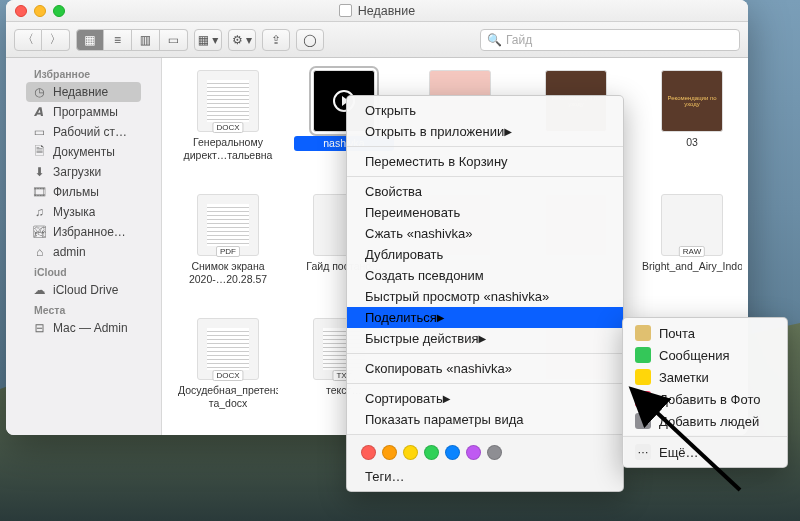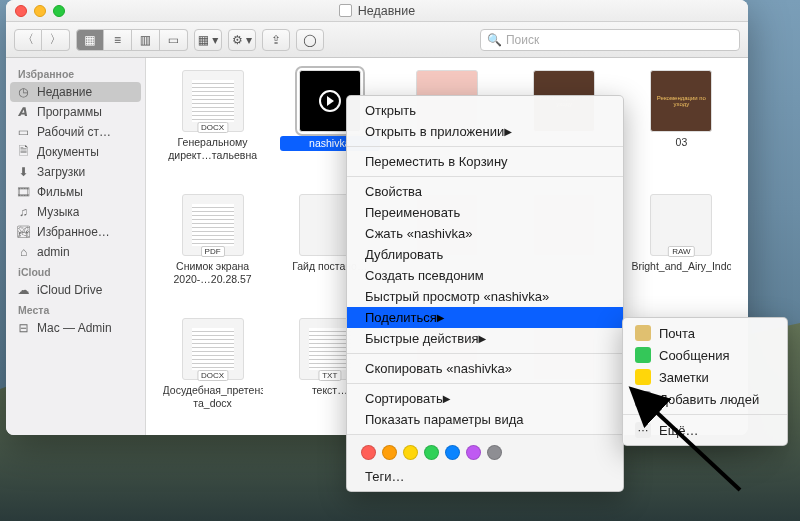--- a/index.html
+++ b/index.html
@@ -38,21 +38,21 @@
   .tb-group .tb-btn + .tb-btn { border-left: none; }
   .tb-btn.active { background: #888; color: #fff; }
   .tb-btn.single { border-radius: 4px; }
   .searchfield {
     height: 22px; flex: 1; max-width: 260px; margin-left: auto;
     border: 1px solid #c8c8c8; border-radius: 4px; background: #fff;
     display: flex; align-items: center; padding: 0 6px; gap: 4px; color: #aaa; font-size: 12px;
   }
 
   .body-row { display: flex; flex: 1; min-height: 0; }
-  .sidebar { width: 140px; background: #f1f0f2; border-right: 1px solid #d8d8d8; padding: 6px 0; font-size: 12px; overflow: hidden; }
+  .sidebar { width: 156px; background: #f1f0f2; border-right: 1px solid #d8d8d8; padding: 6px 16px; font-size: 12px; overflow: hidden; }
   .sb-head { color: #888; font-size: 10.5px; font-weight: 600; padding: 4px 12px 2px; }
   .sb-item { display: flex; align-items: center; gap: 6px; padding: 3px 10px; color: #444; }
   .sb-item.active { background: #c9c9c9; border-radius: 4px; margin: 0 4px; padding: 3px 6px; }
   .sb-icon { width: 15px; height: 13px; display: inline-flex; align-items: center; justify-content: center; color: #6b6b6b; font-size: 12px; }
   .sb-label { white-space: nowrap; overflow: hidden; text-overflow: ellipsis; }
 
   .content { flex: 1; background: #fff; position: relative; padding: 12px 16px; display: grid; grid-template-columns: repeat(5, 1fr); grid-auto-rows: 120px; gap: 4px 16px; overflow: hidden; }
   .file { display: flex; flex-direction: column; align-items: center; font-size: 10.5px; color: #333; text-align: center; }
   .file .thumb { width: 62px; height: 62px; margin-bottom: 4px; background: #f4f4f4; border: 1px solid #ddd; border-radius: 3px; position: relative; display: flex; align-items: center; justify-content: center; }
   .file .thumb.docx::after { content: "DOCX"; position: absolute; bottom: -2px; left: 50%; transform: translateX(-50%); font-size: 8px; background: #fff; border: 1px solid #ccc; border-radius: 2px; padding: 0 3px; }
@@ -132,21 +132,21 @@
       <div class="tb-btn single">⚙ ▾</div>
     </div>
     <div class="tb-group">
       <div class="tb-btn single">⇪</div>
     </div>
     <div class="tb-group">
       <div class="tb-btn single">◯</div>
     </div>
     <div class="searchfield">
       <span>🔍</span>
-      <span>Поиск</span>
+      <span>Гайд</span>
     </div>
   </div>
 
   <div class="body-row">
     <div class="sidebar" id="sidebar">
         <div class="sb-head">Избранное</div>
         <div class="sb-item active">
           <span class="sb-icon">◷</span>
           <span class="sb-label">Недавние</span>
         </div>
@@ -339,20 +339,24 @@
       <span class="sicon" style="background: rgb(224, 192, 112);"></span>
       <span>Почта</span>
     </div>
     <div class="smi">
       <span class="sicon" style="background: rgb(52, 199, 89);"></span>
       <span>Сообщения</span>
     </div>
     <div class="smi">
       <span class="sicon" style="background: rgb(255, 214, 10);"></span>
       <span>Заметки</span>
+    </div>
+    <div class="smi">
+      <span class="sicon" style="background: rgb(255, 55, 95);"></span>
+      <span>Добавить в Фото</span>
     </div>
     <div class="smi">
       <span class="sicon" style="background: rgb(142, 142, 147);"></span>
       <span>Добавить людей</span>
     </div>
     <div class="sep" style="height: 1px; background: rgb(221, 221, 221); margin: 4px 0px;"></div>
     <div class="smi">
       <span class="sicon" style="background: rgb(238, 238, 238);">⋯</span>
       <span>Ещё…</span>
     </div>

